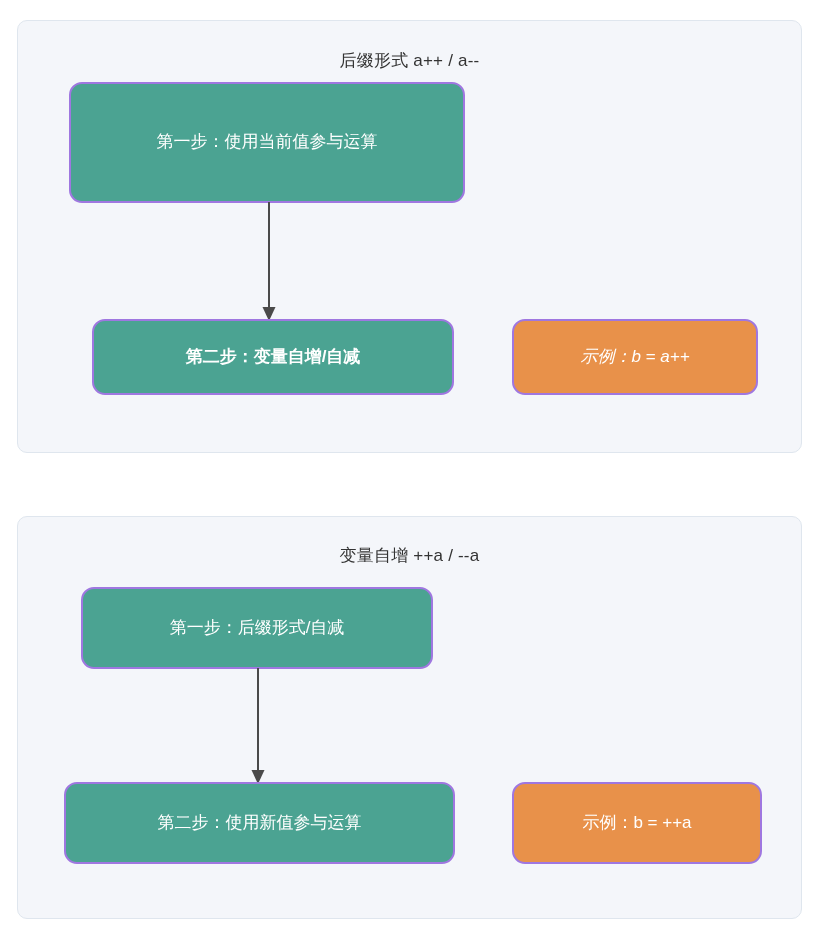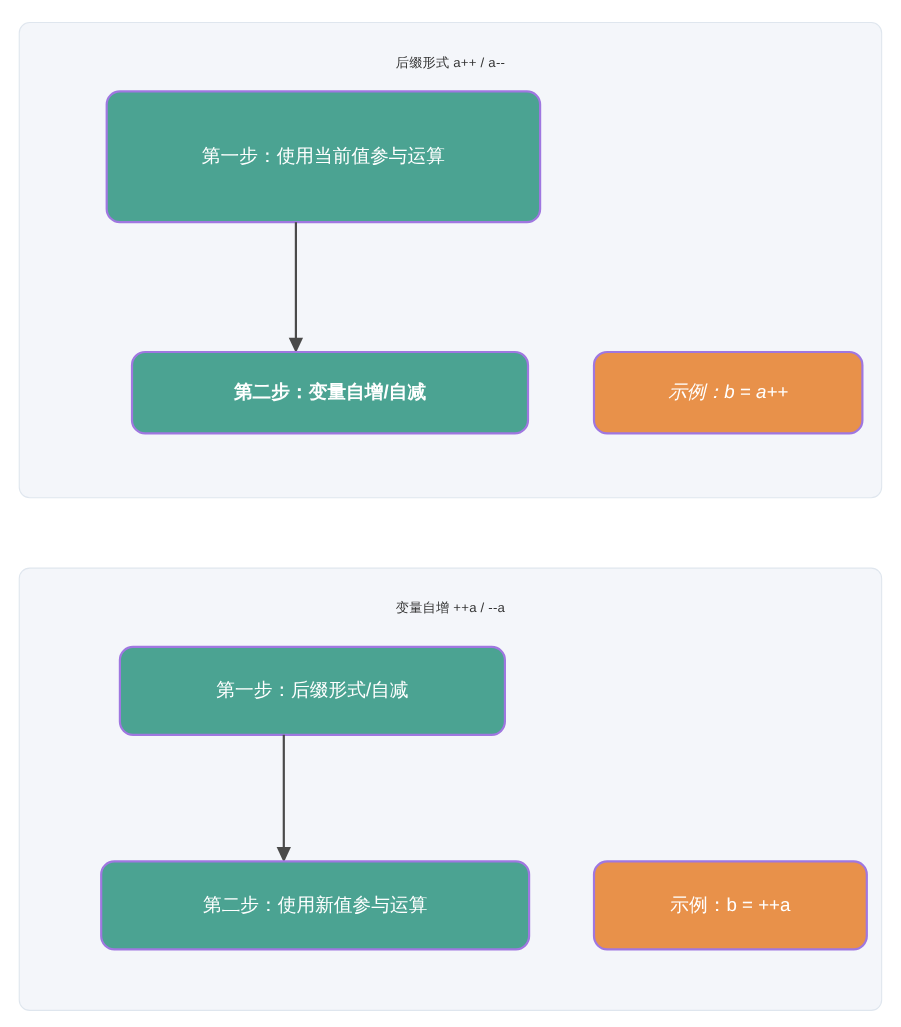--- a/index.html
+++ b/index.html
@@ -25,42 +25,41 @@
     box-sizing: border-box;
   }
   #panel-postfix { top: 20px;  height: 433px; }
   #panel-prefix  { top: 516px; height: 403px; }
 
   .panel-title {
     position: absolute;
     left: 0;
     right: 0;
     text-align: center;
-    font-size: 12px;
+    font-size: 17px;
     color: #333333;
     letter-spacing: 0.2px;
     white-space: nowrap;
   }
   #panel-postfix .panel-title { top: 28px; }
   #panel-prefix  .panel-title { top: 27px; }
 
   .node {
     position: absolute;
     box-sizing: border-box;
     border: 2px solid #9f77e0;
     border-radius: 13px;
     display: flex;
     align-items: center;
     justify-content: center;
     text-align: center;
     color: #ffffff;
     font-size: 17px;
     line-height: 1.55;
     padding: 4px 14px;
-    margin-left: 27px;
   }
   .node.teal   { background: #4ba392; }
   .node.orange { background: #e8914a; }
 
   
   #node-p1-step1 { left: 51px;  top: 61px;  width: 396px; height: 121px; }
   #node-p1-step2 { left: 74px;  top: 298px; width: 362px; height: 76px; font-weight: bold;  }
   #node-p1-example { left: 494px; top: 298px; width: 246px; height: 76px; font-style: italic; }
 
   

